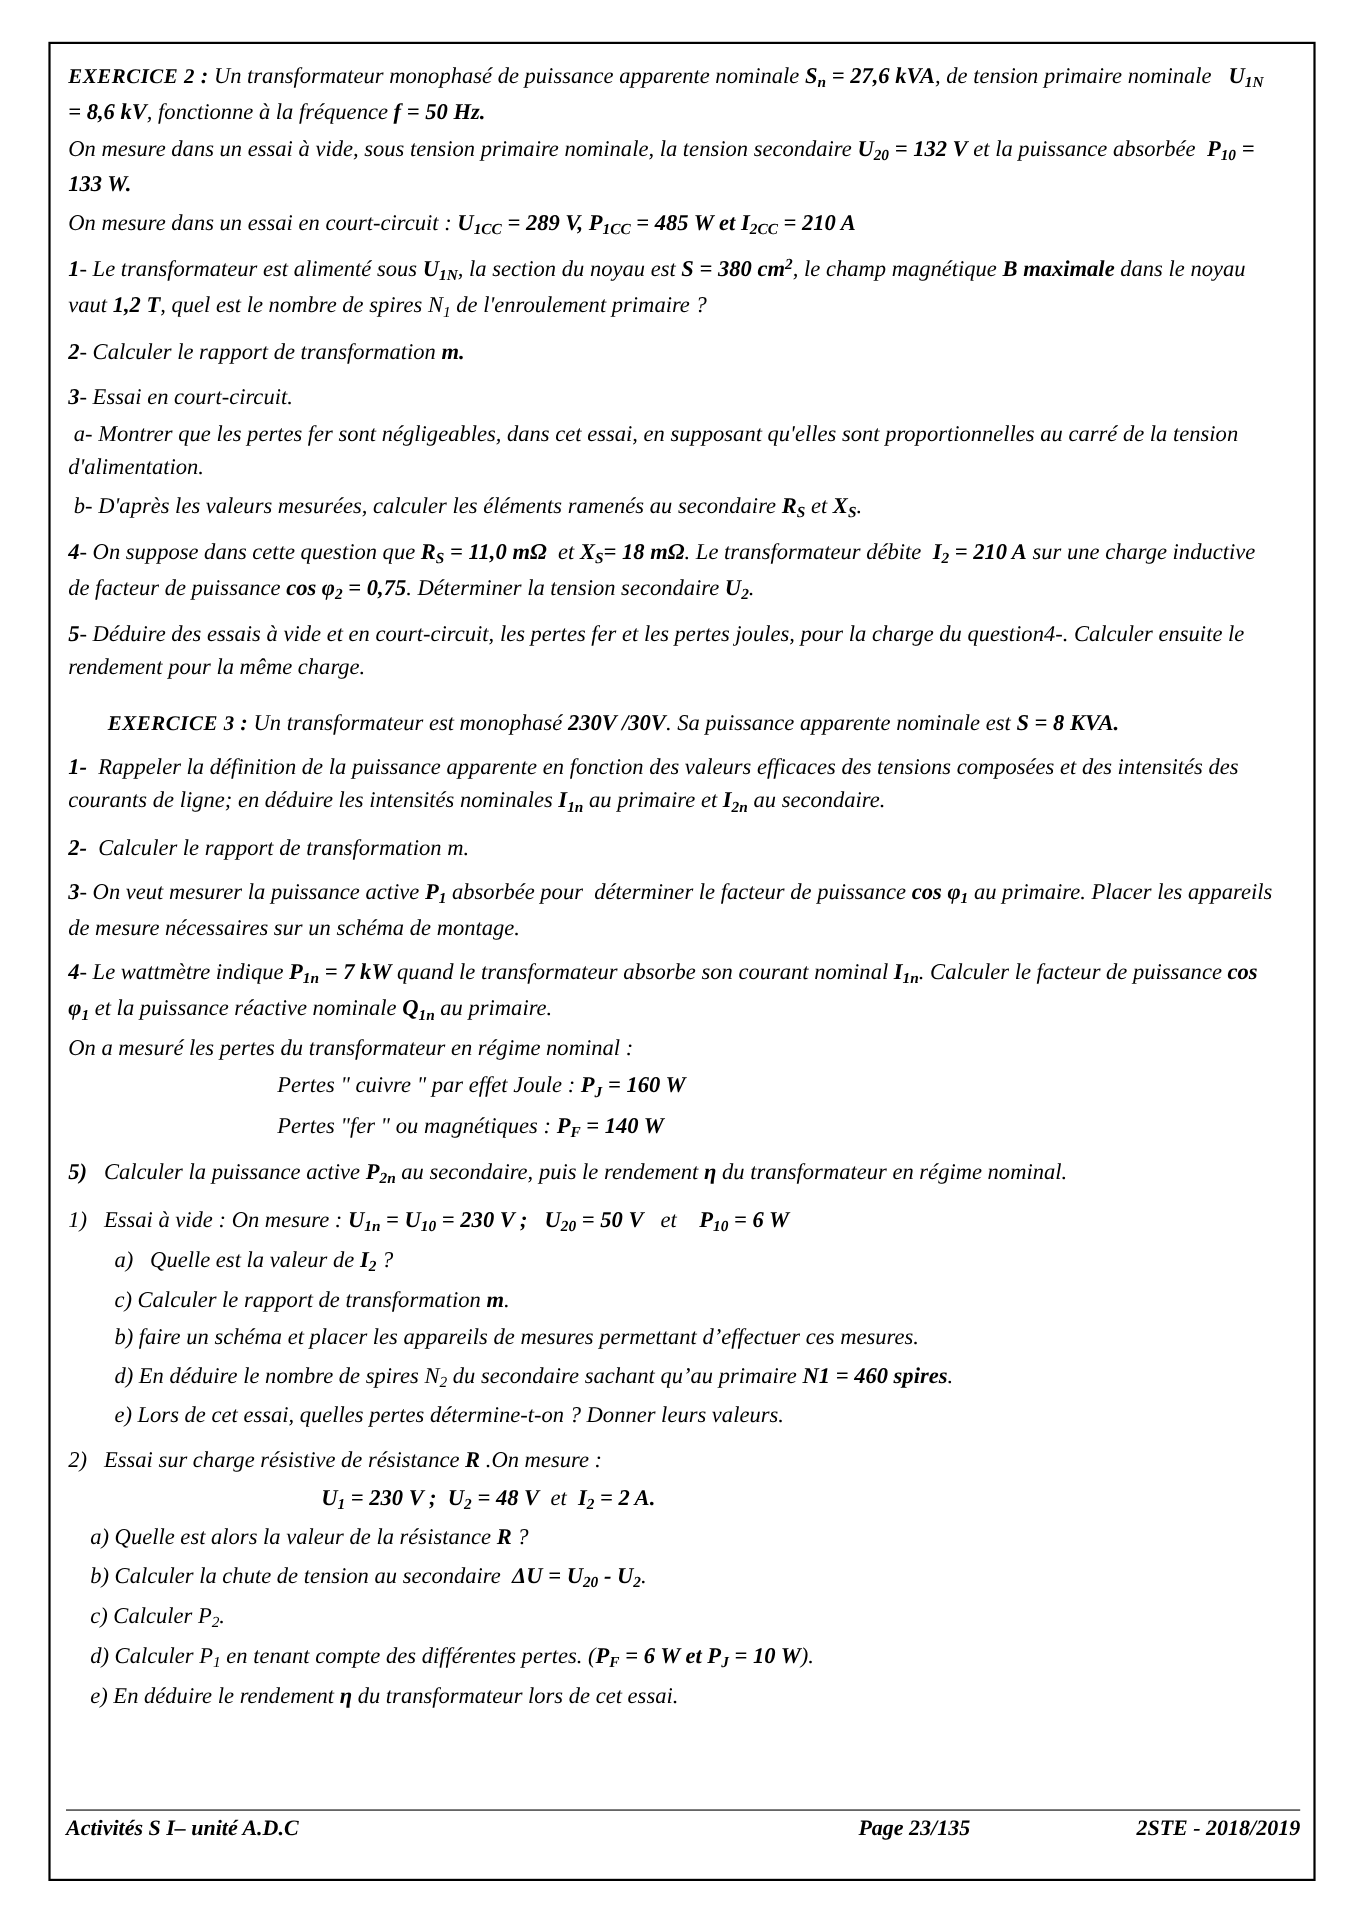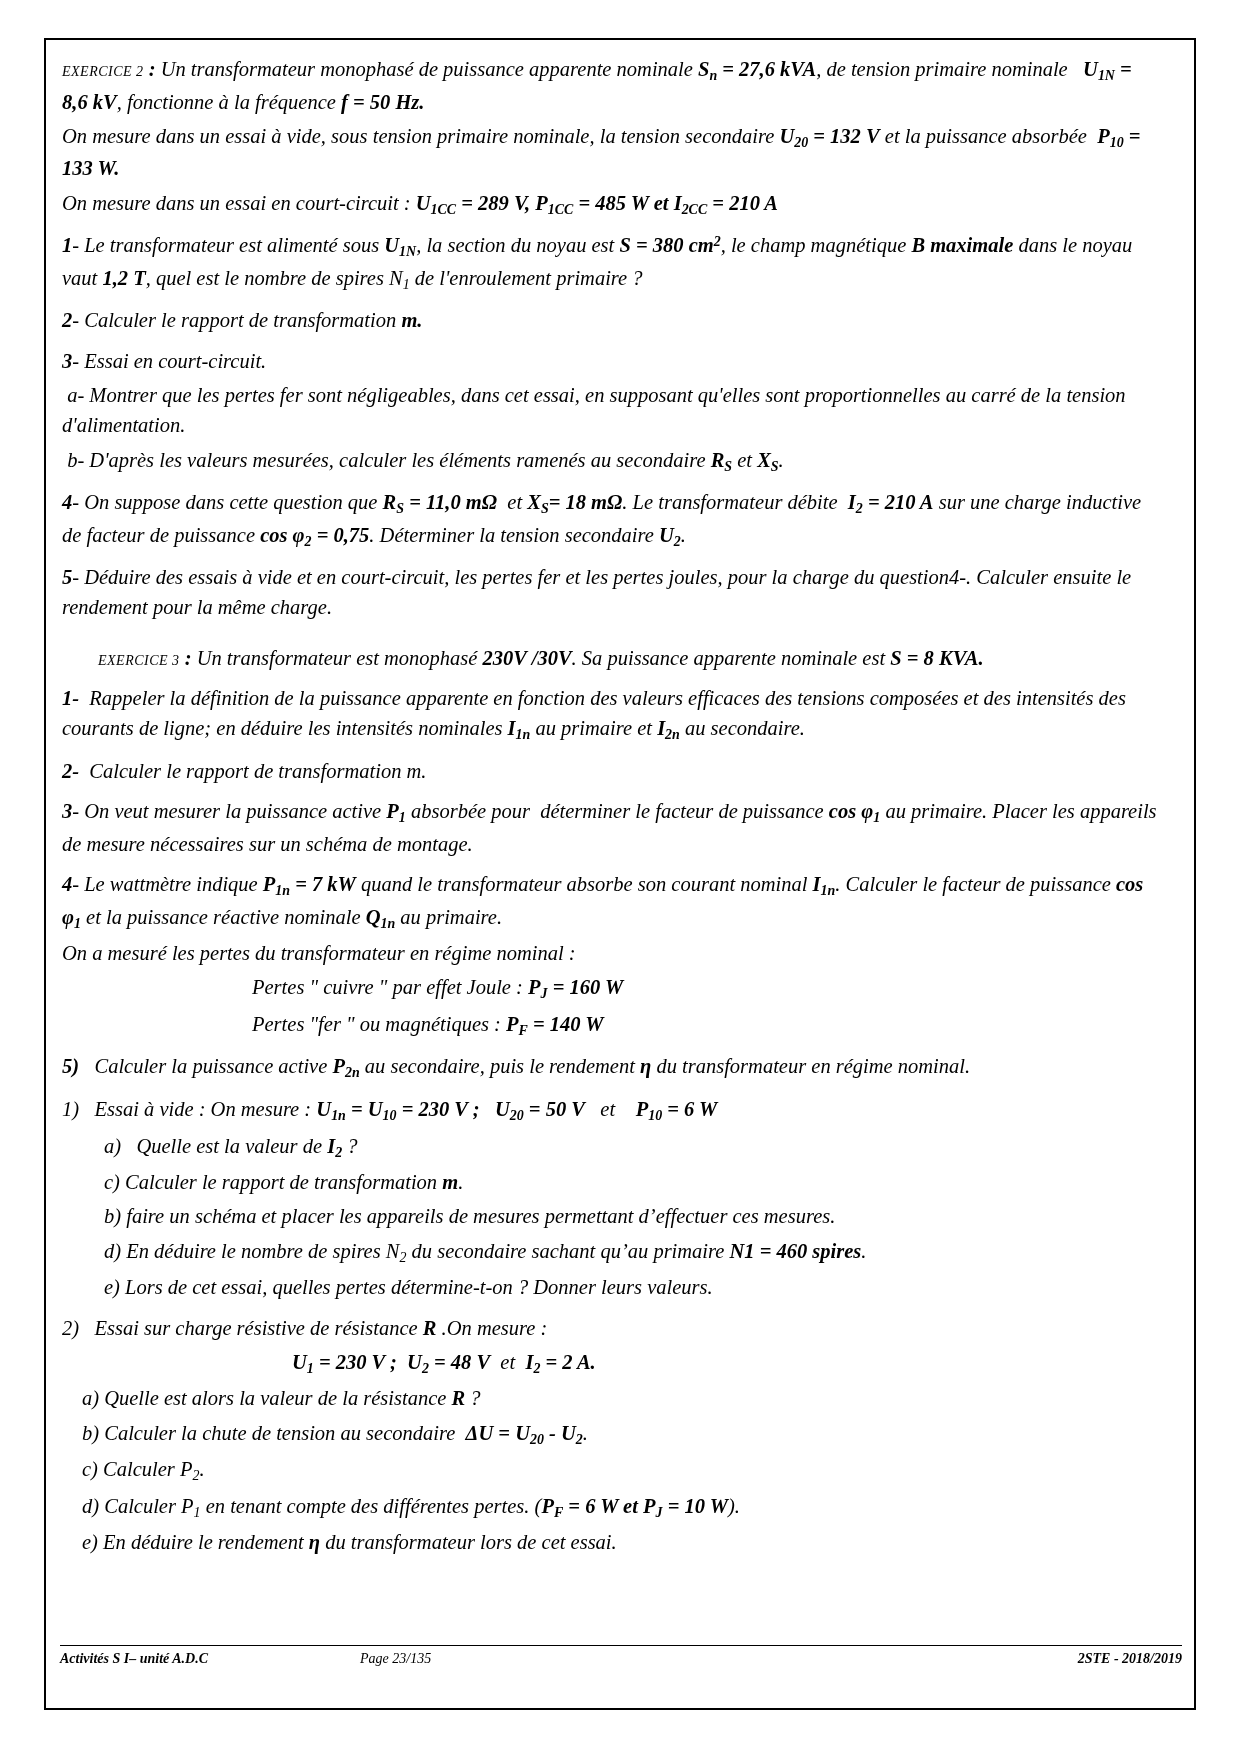--- a/index.html
+++ b/index.html
@@ -40,25 +40,25 @@
     margin: 0 0 4px 0;
     font-style: italic;
     font-size: 20.5px;
     line-height: 1.48;
     text-align: left;
   }
   .ex-head {
     margin-top: 2px;
   }
   .ex-label {
-    font-weight: normal;
+    font-weight: bold;
     font-style: italic;
     font-variant: small-caps;
     letter-spacing: 0.5px;
-    font-size: 14px;
+    font-size: 19px;
   }
   b, .b {
     font-weight: bold;
   }
   sub {
     font-size: 0.68em;
     vertical-align: -0.28em;
   }
   sup {
     font-size: 0.68em;
@@ -83,23 +83,23 @@
     position: absolute;
     left: 60px;
     top: 1645px;
     width: 1122px;
     border-top: 1.5px solid #000000;
     padding-top: 5px;
     display: flex;
     justify-content: space-between;
     font-style: italic;
     font-weight: bold;
-    font-size: 14px;
-  }
-  .footer .mid { flex: 1; text-align: left; font-weight: normal; }
+    font-size: 20px;
+  }
+  .footer .mid { flex: 1; text-align: right; font-weight: bold; }
   .footer .right { text-align: right; }
   .footer .left { width: 300px; }
 </style>
 </head>
 <body>
 
 <div class="page">
   <div class="page-border"></div>
 
   <div class="content">

